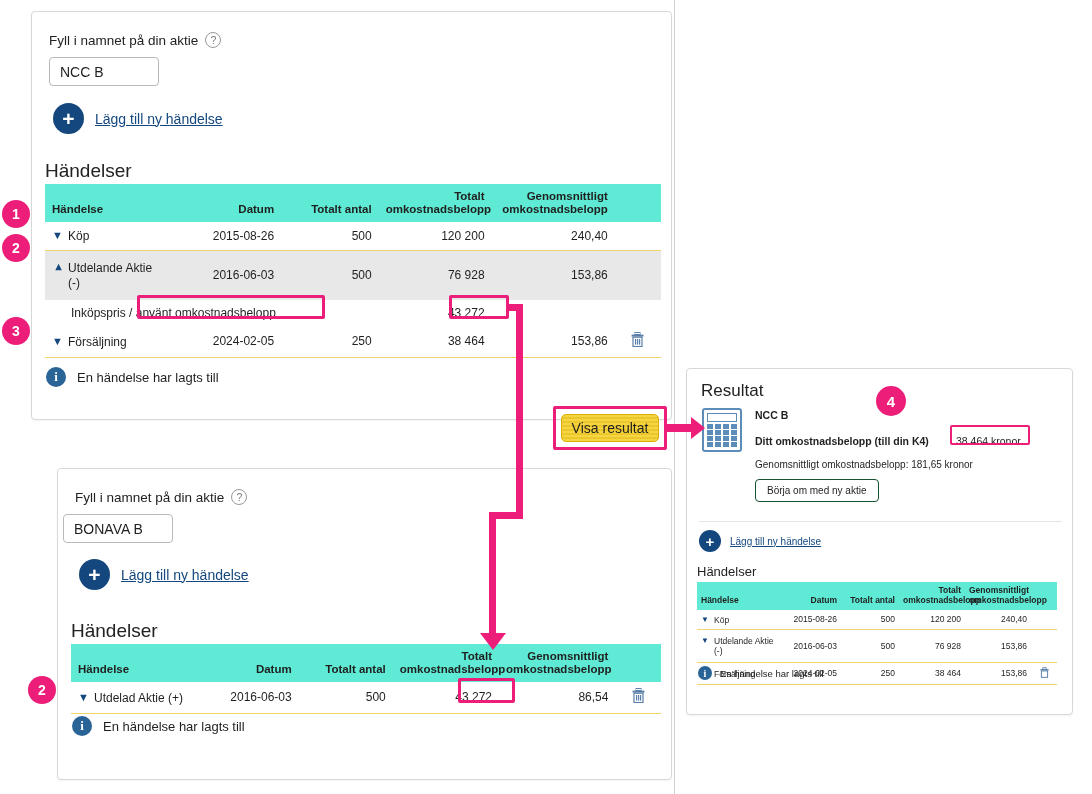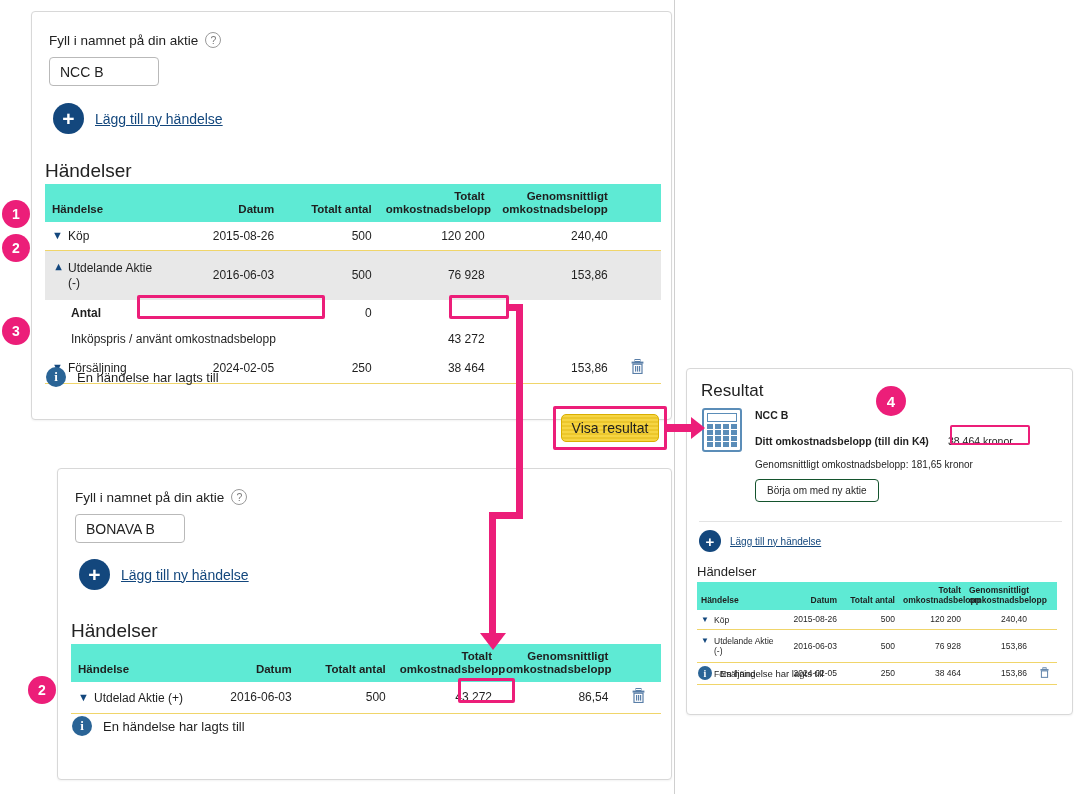--- a/index.html
+++ b/index.html
@@ -254,28 +254,20 @@
                 <span style="display:inline-block;max-width:92px;line-height:1.25;">Utdelande Aktie<br>(-)</span>
               </span>
             </td>
             <td>2016-06-03</td>
             <td>500</td>
             <td>76 928</td>
             <td>153,86</td>
             <td></td>
           </tr>
 
-          <tr class="sub">
-            <td class="l" style="padding-left:26px;font-weight:bold;">Antal</td>
-            <td></td>
-            <td>0</td>
-            <td></td>
-              <td></td>
-              <td></td>
-          </tr>
 
           <tr class="sub sub-last">
             <td class="l" style="padding-left:26px;white-space:nowrap;">
               <span>Inköpspris /</span>
               <span>använt omkostnadsbelopp</span>
             </td>
             <td></td>
             <td></td>
             <td>43 272</td>
             <td></td>
@@ -316,21 +308,21 @@
     </div>
   </div>
 
   <div class="panel" style="left:57px; top:468px; width:615px; height:312px;">
 
     <div class="field-label" style="position:absolute; left:17px; top:20px;">
       <span>Fyll i namnet på din aktie</span>
       <span class="help-icon">?</span>
     </div>
 
-    <div class="text-input" style="position:absolute; left:17px; top:45px; width:110px; height:29px;">
+    <div class="text-input" style="position:absolute; left:5px; top:45px; width:110px; height:29px;">
       <span>BONAVA B</span>
     </div>
 
     <div class="add-row" style="position:absolute; left:21px; top:90px;">
       <span class="plus-circle" style="width:31px;height:31px;font-size:21px;">+</span>
       <span class="add-link">Lägg till ny händelse</span>
     </div>
 
     <div class="section-title" style="position:absolute; left:13px; top:151px;">Händelser</div>
 
@@ -427,21 +419,21 @@
           <i></i>
           <i></i>
           <i></i>
       </div>
     </div>
 
     <div class="res-line" style="position:absolute; left:68px; top:40px;">NCC B</div>
 
     <div class="res-line" style="position:absolute; left:68px; top:66px;">Ditt omkostnadsbelopp (till din K4)</div>
 
-    <div class="res-line n" style="position:absolute; left:261px; top:66px;">38 464 kronor</div>
+    <div class="res-line n" style="position:absolute; left:269px; top:66px;">38 464 kronor</div>
 
     <div class="res-sub" style="position:absolute; left:68px; top:90px;">Genomsnittligt omkostnadsbelopp: 181,65 kronor</div>
 
     <div class="btn-ghost" style="position:absolute; left:68px; top:110px;">Börja om med ny aktie</div>
 
     <div class="mini-sep" style="left:12px; top:152px; width:363px;"></div>
 
     <div class="add-row" style="position:absolute; left:12px; top:161px; gap:9px;">
       <span class="plus-circle" style="width:22px;height:22px;font-size:15px;">+</span>
       <span class="add-link" style="font-size:10px;">Lägg till ny händelse</span>

